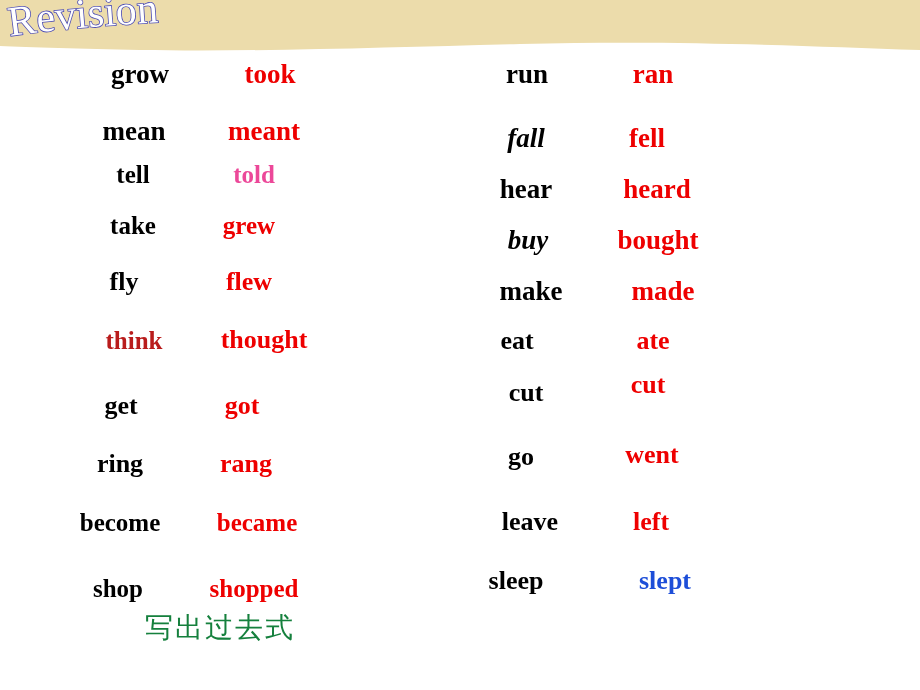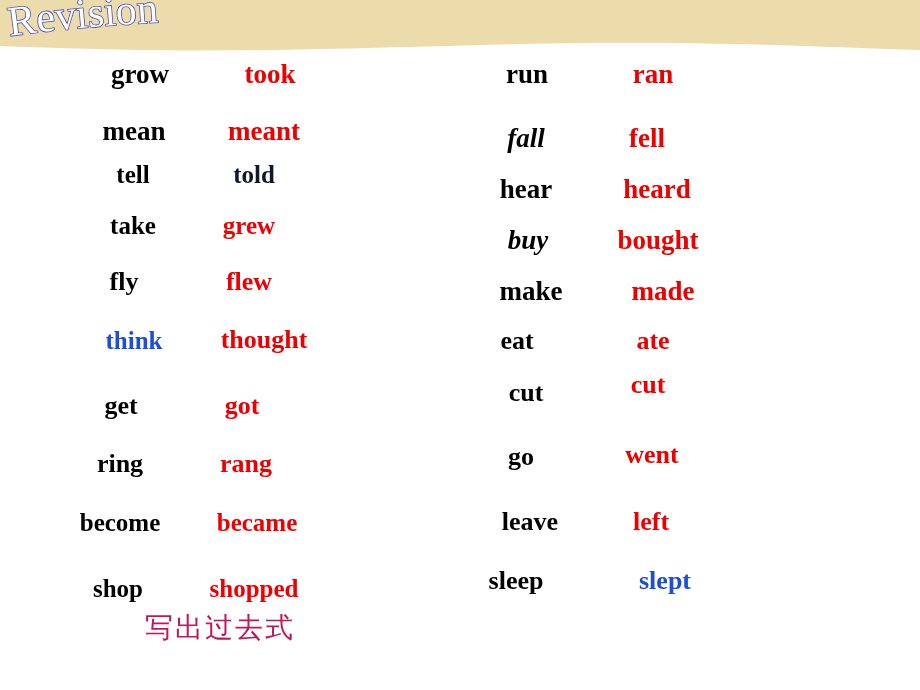--- a/index.html
+++ b/index.html
@@ -105,26 +105,26 @@
       </text>
     </svg>
   </div>
 
   <div id="words-layer">
       <div class="word base" style="left: 126px; top: 60px; font-size: 27px; color: rgb(0, 0, 0);">grow</div>
       <div class="word past" style="left: 256px; top: 60px; font-size: 27px; color: rgb(238, 0, 0);">took</div>
       <div class="word base" style="left: 120px; top: 117px; font-size: 27px; color: rgb(0, 0, 0);">mean</div>
       <div class="word past" style="left: 250px; top: 117px; font-size: 27px; color: rgb(238, 0, 0);">meant</div>
       <div class="word base" style="left: 119px; top: 160px; font-size: 25px; color: rgb(0, 0, 0);">tell</div>
-      <div class="word past" style="left: 240px; top: 160px; font-size: 25px; color: #0f172a;">told</div>
+      <div class="word past" style="left: 240px; top: 160px; font-size: 25px; color: #ec4899;">told</div>
       <div class="word base" style="left: 119px; top: 211px; font-size: 25px; color: rgb(0, 0, 0);">take</div>
       <div class="word past" style="left: 235px; top: 211px; font-size: 25px; color: rgb(238, 0, 0);">grew</div>
       <div class="word base" style="left: 110px; top: 268px; font-size: 26px; color: rgb(0, 0, 0);">fly</div>
       <div class="word past" style="left: 235px; top: 268px; font-size: 26px; color: rgb(238, 0, 0);">flew</div>
-      <div class="word base" style="left: 120px; top: 326px; font-size: 25px; color: #1d4ed8;">think</div>
+      <div class="word base" style="left: 120px; top: 326px; font-size: 25px; color: #b91c1c;">think</div>
       <div class="word past" style="left: 250px; top: 326px; font-size: 26px; color: rgb(238, 0, 0);">thought</div>
       <div class="word base" style="left: 107px; top: 392px; font-size: 26px; color: rgb(0, 0, 0);">get</div>
       <div class="word past" style="left: 228px; top: 392px; font-size: 26px; color: rgb(238, 0, 0);">got</div>
       <div class="word base" style="left: 106px; top: 450px; font-size: 26px; color: rgb(0, 0, 0);">ring</div>
       <div class="word past" style="left: 232px; top: 450px; font-size: 26px; color: rgb(238, 0, 0);">rang</div>
       <div class="word base" style="left: 106px; top: 508px; font-size: 25px; color: rgb(0, 0, 0);">become</div>
       <div class="word past" style="left: 243px; top: 508px; font-size: 25px; color: rgb(238, 0, 0);">became</div>
       <div class="word base" style="left: 104px; top: 574px; font-size: 25px; color: rgb(0, 0, 0);">shop</div>
       <div class="word past" style="left: 240px; top: 574px; font-size: 25px; color: rgb(238, 0, 0);">shopped</div>
       <div class="word base" style="left: 513px; top: 60px; font-size: 27px; color: rgb(0, 0, 0);">run</div>
@@ -142,15 +142,15 @@
       <div class="word base" style="left: 512px; top: 379px; font-size: 26px; color: rgb(0, 0, 0);">cut</div>
       <div class="word past" style="left: 634px; top: 371px; font-size: 26px; color: rgb(238, 0, 0);">cut</div>
       <div class="word base" style="left: 507px; top: 443px; font-size: 26px; color: rgb(0, 0, 0);">go</div>
       <div class="word past" style="left: 638px; top: 441px; font-size: 26px; color: rgb(238, 0, 0);">went</div>
       <div class="word base" style="left: 516px; top: 508px; font-size: 26px; color: rgb(0, 0, 0);">leave</div>
       <div class="word past" style="left: 637px; top: 508px; font-size: 26px; color: rgb(238, 0, 0);">left</div>
       <div class="word base" style="left: 502px; top: 567px; font-size: 26px; color: rgb(0, 0, 0);">sleep</div>
       <div class="word past" style="left: 651px; top: 567px; font-size: 26px; color: #1d4ed8;">slept</div>
     </div>
 
-  <div id="prompt" style="color: #be185d;">写出过去式</div>
+  <div id="prompt" style="color: #15803d;">写出过去式</div>
 
 </div>
 
 </body></html>

